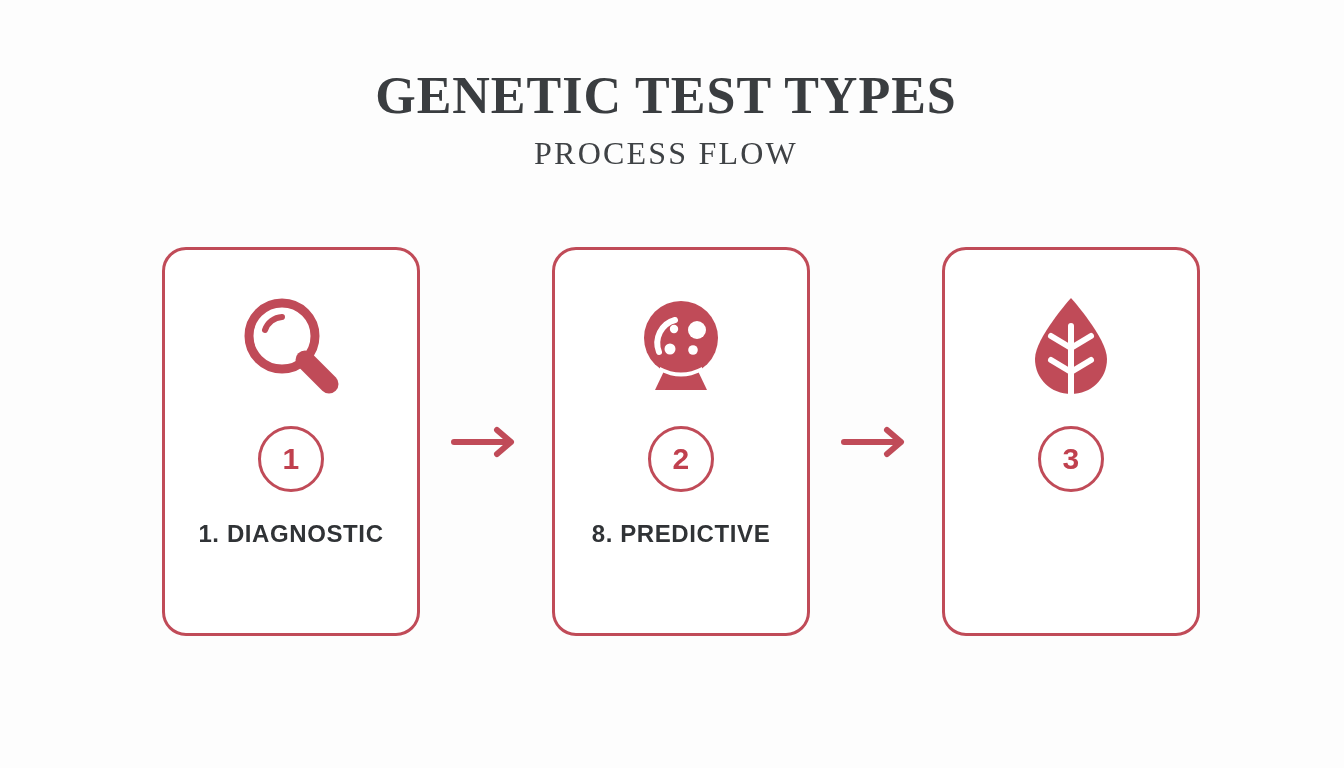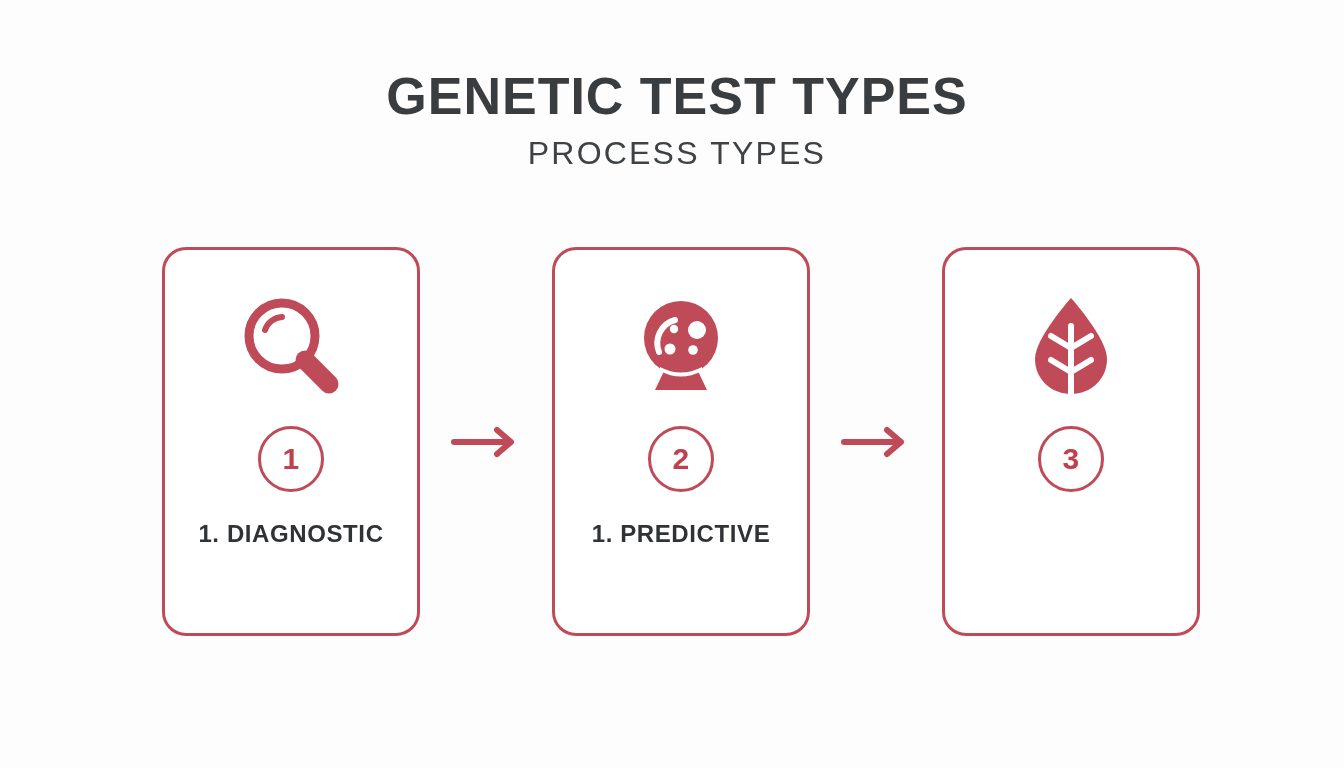--- a/index.html
+++ b/index.html
@@ -19,23 +19,24 @@
     position: relative;
     width: 1344px;
     height: 768px;
     background: #fdfdfd;
   }
 
   
   .header {
     position: absolute;
     top: 68px;
-    left: 11px;
+    left: 0;
     width: 1332px;
     text-align: center;
+    font-family: Liberation Serif, serif;
   }
   .title {
     font-size: 52px;
     font-weight: bold;
     color: #3a3d40;
     letter-spacing: 1.0px;
     line-height: 1.08;
     margin: 0;
     white-space: nowrap;
   }
@@ -127,21 +128,21 @@
   }
   .arrow svg { display: block; }
 </style>
 </head>
 <body>
 
 <div class="canvas">
 
   <div class="header">
     <h1 class="title">GENETIC TEST TYPES</h1>
-    <div class="subtitle">PROCESS TYPES</div>
+    <div class="subtitle">PROCESS FLOW</div>
   </div>
 
   <div class="flow">
 
     <div class="card">
       <div class="card-icon">
         <svg width="124" height="124" viewBox="0 0 124 124" aria-hidden="true">
           <g fill="none" stroke="#c04b58" stroke-linecap="round">
             <circle cx="53" cy="50" r="33" stroke-width="9"></circle>
             <path d="M36 44 A19 19 0 0 1 53 31" stroke-width="6"></path>
@@ -178,21 +179,21 @@
 
           <circle cx="78" cy="44" r="9" fill="#ffffff"></circle>
           <circle cx="55" cy="43" r="4.2" fill="#ffffff"></circle>
           <circle cx="51" cy="63" r="5.5" fill="#ffffff"></circle>
           <circle cx="74" cy="64" r="4.8" fill="#ffffff"></circle>
         </svg>
       </div>
       <div class="badge">
         <span class="badge-num">2</span>
       </div>
-      <div class="card-label">1. PREDICTIVE</div>
+      <div class="card-label">8. PREDICTIVE</div>
     </div>
 
     <div class="arrow">
       <svg width="72" height="34" viewBox="0 0 72 34" aria-hidden="true">
         <g fill="none" stroke="#c04b58" stroke-width="6" stroke-linecap="round" stroke-linejoin="round">
           <line x1="4" y1="17" x2="60" y2="17"></line>
           <polyline points="47,5 61,17 47,29"></polyline>
         </g>
       </svg>
     </div>

